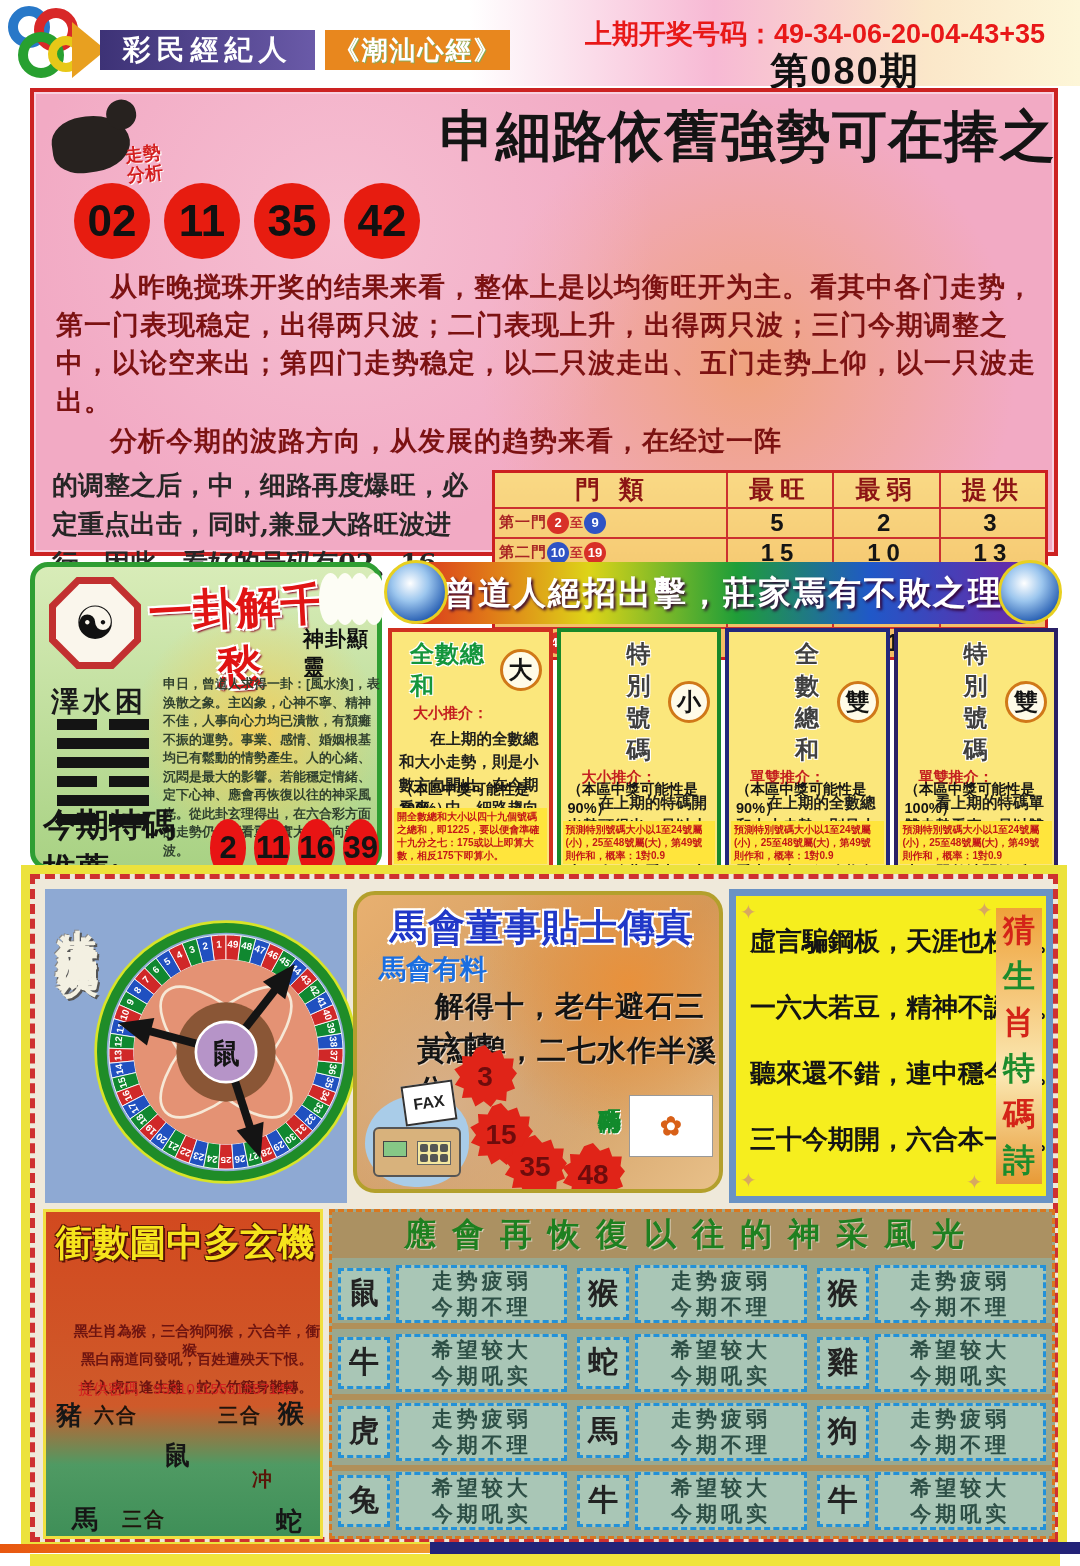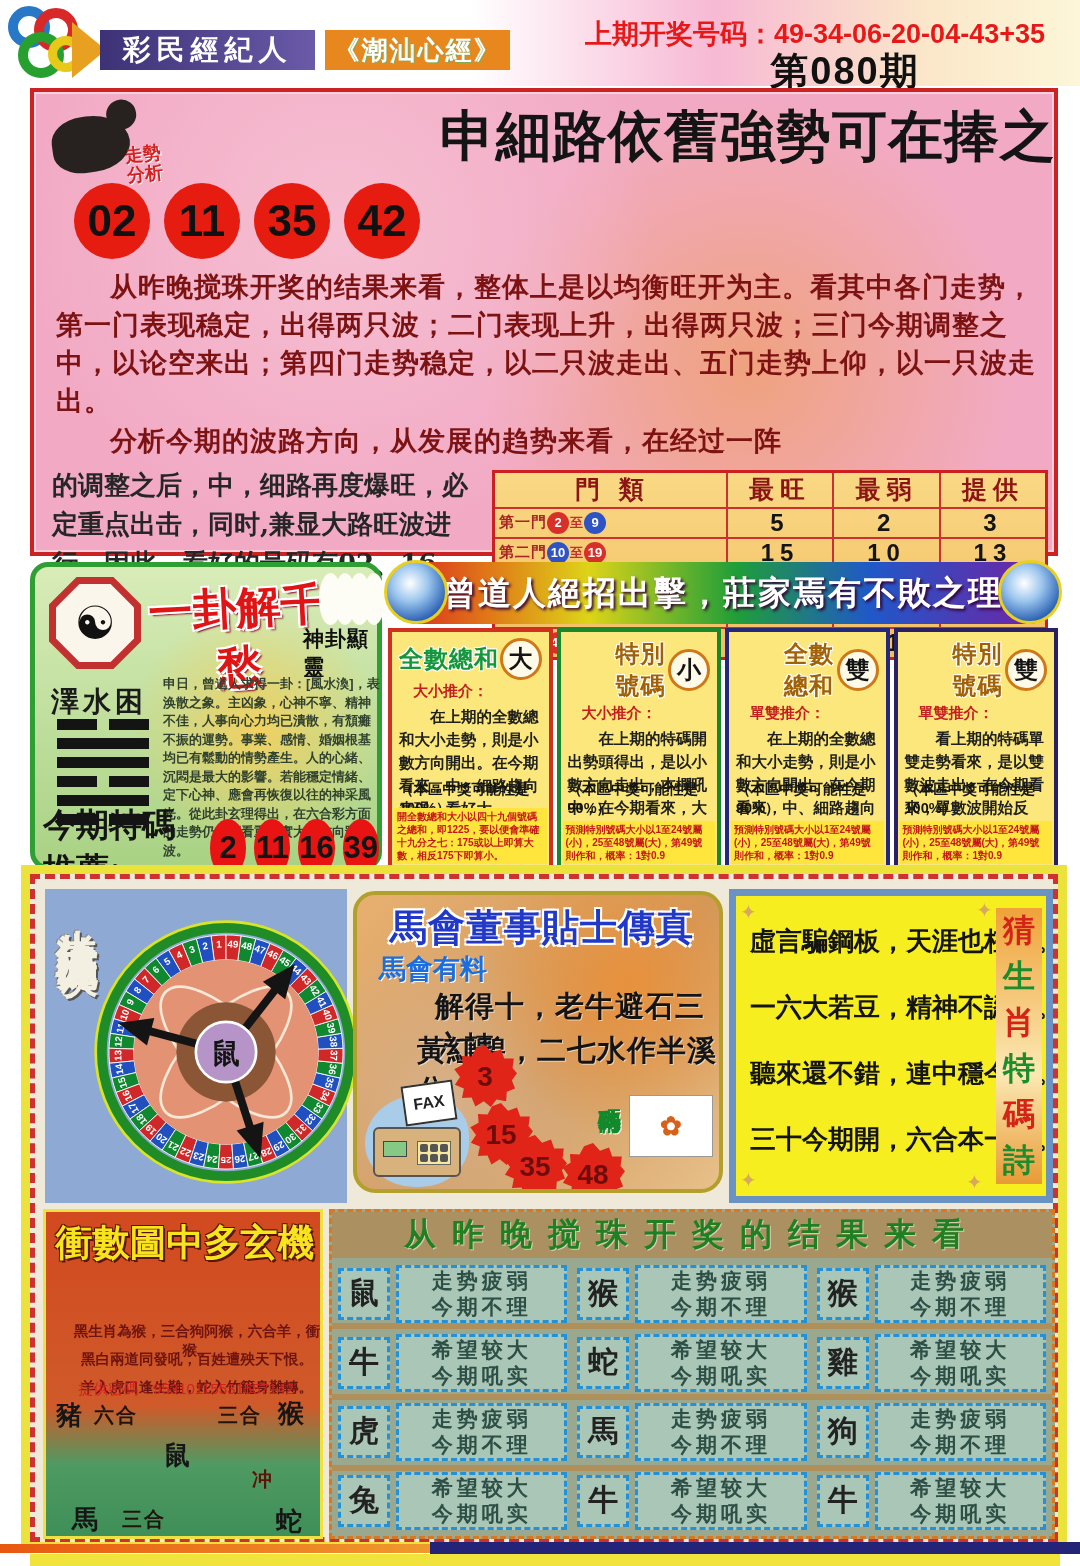--- a/index.html
+++ b/index.html
@@ -116,22 +116,22 @@
     background:radial-gradient(circle at 40% 35%, #ffffff 0%, #9cc6ee 35%, #2b62b4 75%, #17408c);
     border:3px solid #e8d020; }
   #tips-cols { left:388px; top:628px; width:670px; height:242px; display:flex; gap:4px; }
   .tip-col { flex:1; background:#fbe77c; position:relative; padding:6px 7px 50px 7px; }
   .tc0 { border:4px solid #d03020; }
   .tc1 { border:4px solid #18882a; }
   .tc2 { border:4px solid #23287c; }
   .tc3 { border:4px solid #2a2066; }
   .tip-head { display:flex; align-items:center; justify-content:space-between; }
   .tip-title { font-weight:900; font-size:24px; letter-spacing:1px;
-    text-shadow:1px 1px 0 #fff,-1px -1px 0 #fff,1px -1px 0 #fff,-1px 1px 0 #fff; }
-  .tt-green { color:#14963c; } .tt-red { color:#a16207;padding-left:48px; }
+    text-shadow:1px 1px 0 #fff,-1px -1px 0 #fff,1px -1px 0 #fff,-1px 1px 0 #fff;margin-left:11px; }
+  .tt-green { color:#14963c; } .tt-red { color:#404040;padding-left:48px; }
   .tip-circle { width:42px; height:42px; border-radius:50%; background:#fffbe8;
     border:3px solid #d07818; display:flex; align-items:center; justify-content:center;
     color:#141414; font-weight:900; font-size:24px; flex:none; }
   .tip-sub { color:#c42020; font-weight:bold; font-size:15px; margin:2px 0 4px 14px; }
   .tip-body { color:#20201c; font-weight:bold; font-size:15.5px; line-height:23px; text-indent:2em; }
   .tip-odds { position:absolute; left:7px; bottom:48px; width:calc(100% - 14px);
     color:#141414; font-weight:bold; font-size:14.5px; }
   .tip-note { position:absolute; left:2px; bottom:2px; width:calc(100% - 4px); background:#ffe53c;
     color:#c41818; font-weight:bold; font-size:10px; line-height:13px; padding:2px 3px; }
 
@@ -597,21 +597,21 @@
       <span class="a-label" style="left:172px; top:190px;">三合</span>
       <span class="animal" style="left:232px; top:184px;">猴</span>
       <span class="animal" style="left:118px; top:226px;">鼠</span>
       <span class="a-label" style="left:206px; top:254px; color:#5a1408;">冲</span>
       <span class="animal" style="left:26px;  top:290px;">馬</span>
       <span class="a-label" style="left:76px;  top:294px;">三合</span>
       <span class="animal" style="left:230px; top:292px;">蛇</span>
     </div>
 
     <div id="grid-wrap">
-      <div id="grid-title">从昨晚搅珠开奖的结果来看</div>
+      <div id="grid-title">應會再恢復以往的神采風光</div>
       <div id="grid">
         <div class="cell">
             <div class="cell-icon">鼠</div>
             <div class="cell-txt">
               <span>走势疲弱</span>
               <span>今期不理</span>
             </div>
           </div>
         <div class="cell">
             <div class="cell-icon">猴</div>

